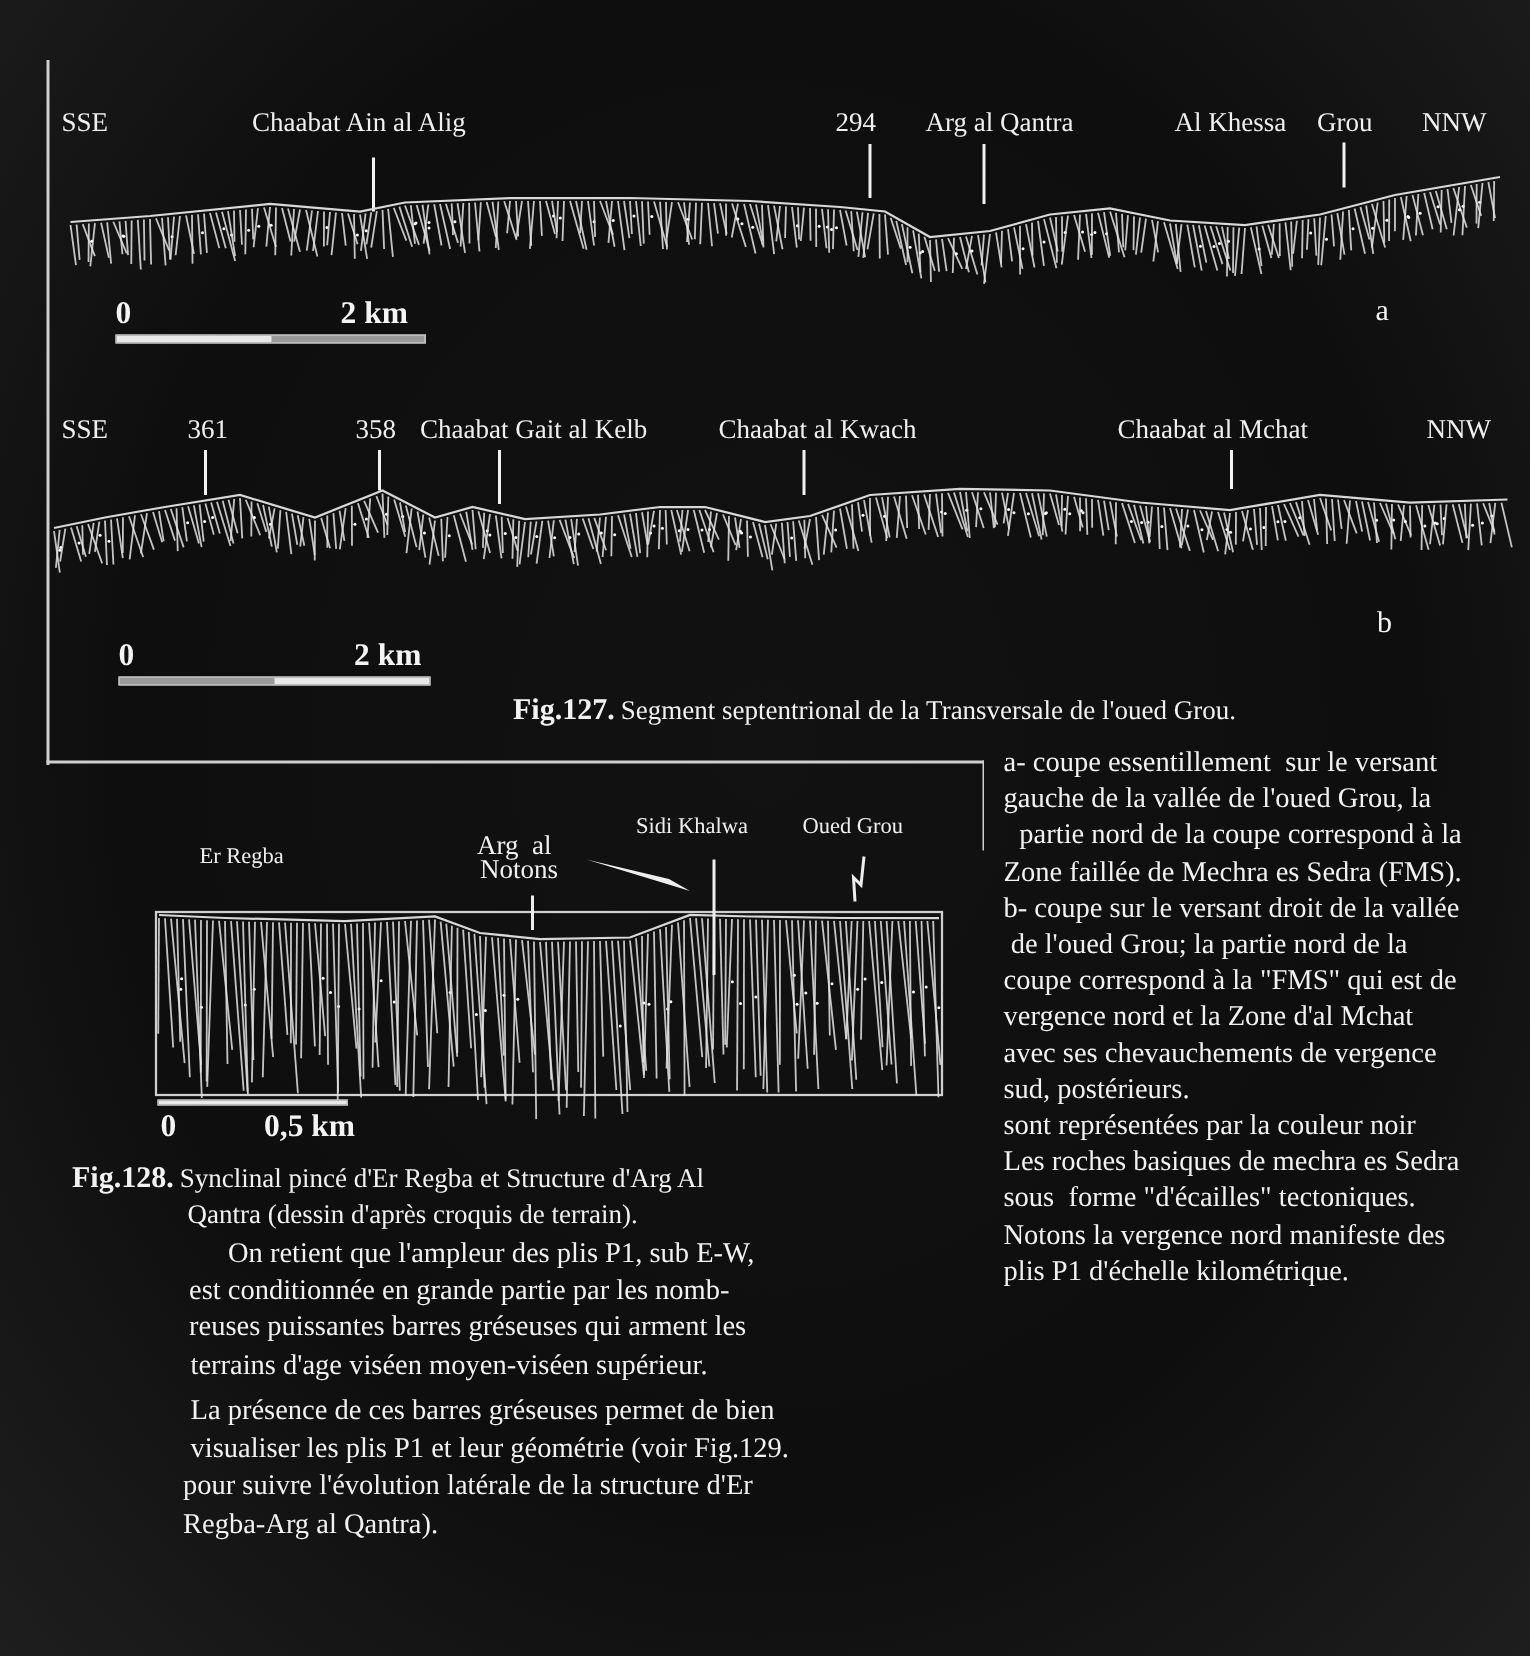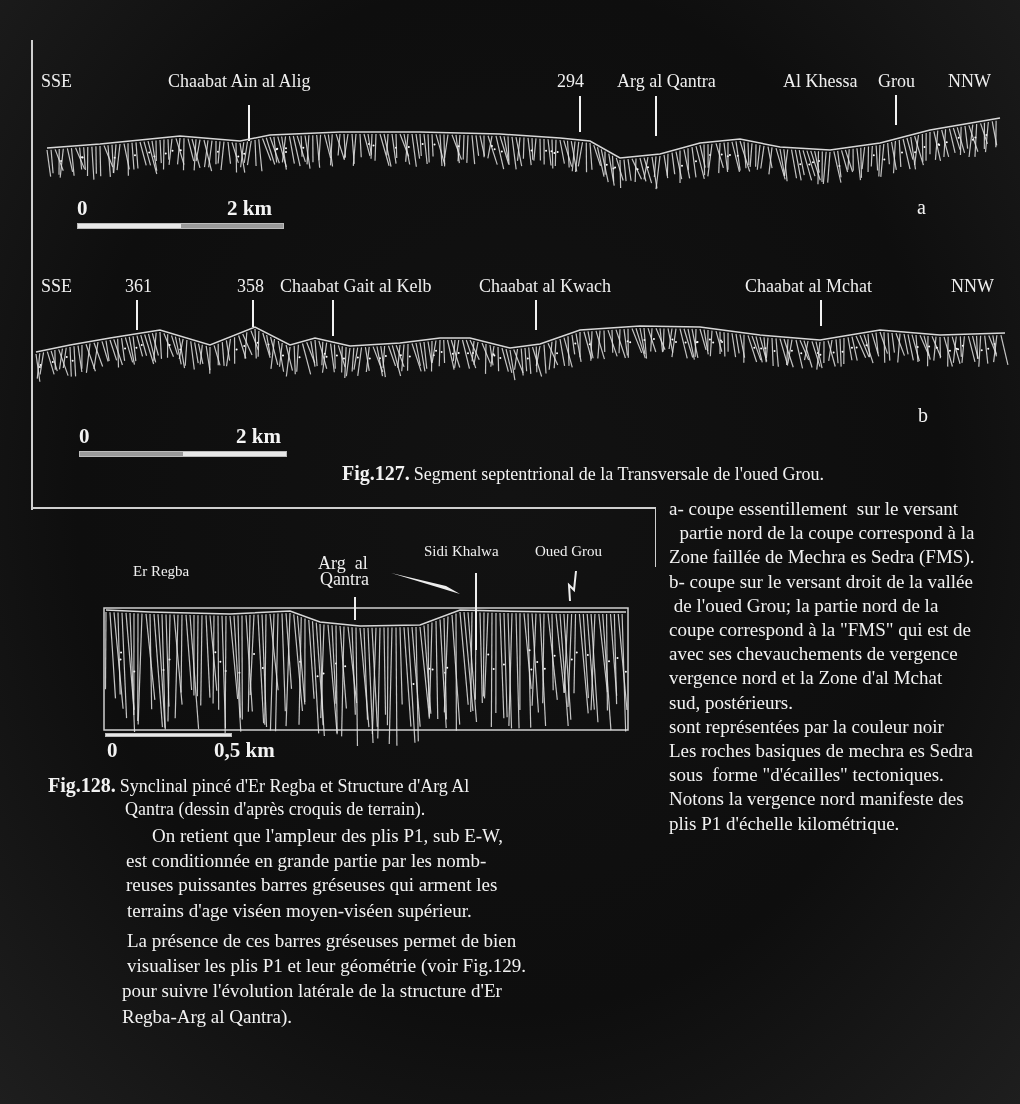--- a/index.html
+++ b/index.html
@@ -714,21 +714,21 @@
 </div>
 
 <div class="abs" style="left:312px; top:462px;margin-left:30px;">
   <span class="cap-bold">Fig.127.</span>
   <span class="cap">Segment septentrional de la Transversale de l'oued Grou.</span>
 </div>
 
 <div>
   <span class="abs lbl-sm" style="left:133px; top:563px;">Er Regba</span>
   <span class="abs lbl" style="left:318px; top:555px; white-space:pre; line-height:16px;">Arg  al</span>
-  <span class="abs lbl" style="left:320px; top:571px; line-height:16px;">Qantra</span>
+  <span class="abs lbl" style="left:320px; top:571px; line-height:16px;">Notons</span>
   <span class="abs lbl-sm" style="left:424px; top:543px;">Sidi Khalwa</span>
   <span class="abs lbl-sm" style="left:535px; top:543px;">Oued Grou</span>
 
   <svg class="section" id="sec128" style="left:0; top:0;" width="1020" height="780">
       <rect x="104" y="608" width="524" height="122" fill="none" stroke="#d0d0d0" stroke-width="1.5"></rect>
       <g>
         <polyline points="106,610 150,612 230,614 290,611 320,622 360,626 420,625 460,610 500,611 560,612 626,612" fill="none" stroke="#d8d8d8" stroke-width="1.5"></polyline>
         <line x1="106" y1="612" x2="105.48934327846365" y2="689.1385116598079" stroke="#e4e4e4" stroke-width="1.2" opacity="0.85"></line>
         <line x1="110" y1="612.1818181818181" x2="115.46977023319616" y2="698.3721302531487" stroke="#e4e4e4" stroke-width="1.2" opacity="0.85"></line>
         <line x1="114" y1="612.3636363636364" x2="123.08445644718793" y2="708.72611921686" stroke="#e4e4e4" stroke-width="1.2" opacity="0.85"></line>
@@ -897,21 +897,21 @@
         <circle cx="625.8886818667796" cy="671.7557270233197" r="1" fill="#fff"></circle>
       </g>
       <line x1="355" y1="597" x2="355" y2="620" stroke="#eee" stroke-width="2"></line>
       <line x1="476" y1="573" x2="476" y2="650" stroke="#eee" stroke-width="2"></line>
       <polyline points="576,571 574,590 569,585 570,601" fill="none" stroke="#eee" stroke-width="2"></polyline>
       <polygon points="391,573 460,594 446,586" fill="#eee"></polygon>
     </svg>
 
   <div class="scalebar" style="left:105px; top:733px; width:125px; height:2px;"></div>
   <span class="abs scale-num" style="left:107px; top:738px;">0</span>
-  <span class="abs scale-num" style="left:176px; top:738px;margin-left:38px;">0,5 km</span>
+  <span class="abs scale-num" style="left:176px; top:738px;">0,5 km</span>
 </div>
 
 <div class="abs" style="left:48px; top:774px;">
   <span class="cap-bold">Fig.128.</span>
   <span class="cap">Synclinal pincé d'Er Regba et Structure  d'Arg Al</span>
 </div>
 <div class="abs cap" style="left:125px; top:799px;">Qantra (dessin d'après croquis de terrain).</div>
 
 <div class="abs" style="left:0; top:0;">
   <div class="abs body-text" style="left:152px; top:824px;">On retient que l'ampleur des plis P1, sub E-W,</div>
@@ -919,26 +919,27 @@
   <div class="abs body-text" style="left:126px; top:873px;">reuses puissantes barres gréseuses qui arment les</div>
   <div class="abs body-text" style="left:127px; top:899px;">terrains d'age viséen moyen-viséen supérieur.</div>
   <div class="abs body-text" style="left:127px; top:929px;">La présence de ces barres gréseuses  permet de bien</div>
   <div class="abs body-text" style="left:127px; top:954px;">visualiser les plis P1 et leur géométrie (voir Fig.129.</div>
   <div class="abs body-text" style="left:122px; top:979px;">pour suivre l'évolution latérale de la structure d'Er</div>
   <div class="abs body-text" style="left:122px; top:1005px;">Regba-Arg al Qantra).</div>
 </div>
 
 <div class="abs" style="left:669px; top:497px;" id="rightCol">
     <div class="body-text" style="white-space: pre;">a- coupe essentillement  sur le versant</div>
+    <div class="body-text" style="white-space: pre;">gauche de la vallée de l'oued Grou, la</div>
     <div class="body-text" style="white-space: pre; text-align: right;">partie nord de la coupe correspond à la</div>
     <div class="body-text" style="white-space: pre;">Zone faillée de Mechra es Sedra (FMS).</div>
     <div class="body-text" style="white-space: pre;">b- coupe sur le versant droit de la vallée</div>
     <div class="body-text" style="white-space: pre;"> de l'oued Grou; la partie nord de la</div>
     <div class="body-text" style="white-space: pre;">coupe correspond à la "FMS" qui est de</div>
+    <div class="body-text" style="white-space: pre;">vergence nord et la Zone d'al Mchat</div>
     <div class="body-text" style="white-space: pre;">avec ses chevauchements de vergence</div>
-    <div class="body-text" style="white-space: pre;">vergence nord et la Zone d'al Mchat</div>
     <div class="body-text" style="white-space: pre;">sud, postérieurs.</div>
     <div class="body-text" style="white-space: pre;">sont représentées par la couleur noir</div>
     <div class="body-text" style="white-space: pre;">Les roches basiques de mechra es Sedra</div>
     <div class="body-text" style="white-space: pre;">sous  forme "d'écailles" tectoniques.</div>
     <div class="body-text" style="white-space: pre;">Notons la vergence nord manifeste des</div>
     <div class="body-text" style="white-space: pre;">plis P1 d'échelle kilométrique.</div>
   </div>
 
 </body></html>

